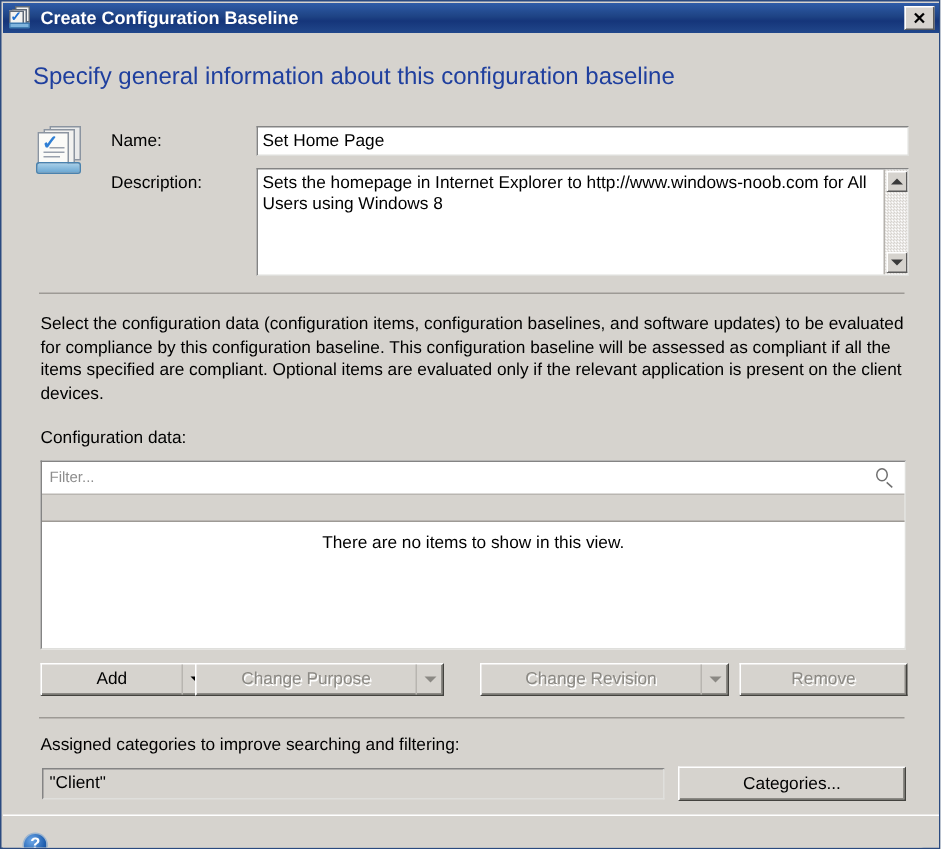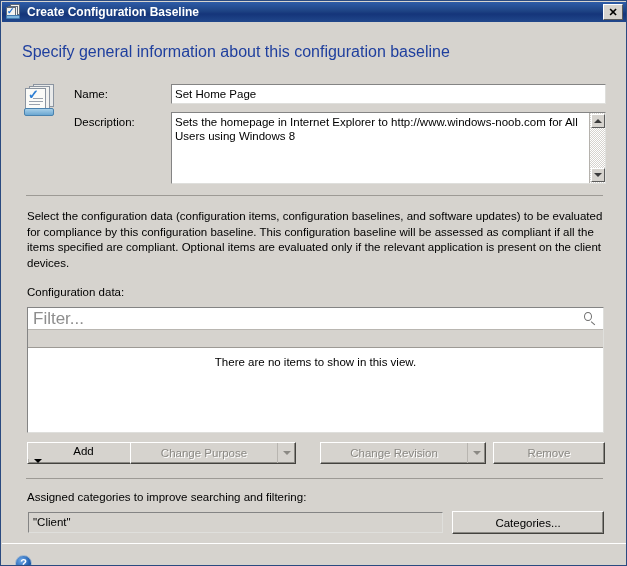--- a/index.html
+++ b/index.html
@@ -279,21 +279,21 @@
     border-bottom: 1px solid #b9b6b1;
     background: #ffffff;
     display: flex;
     align-items: center;
   }
   .filter-input {
     border: none;
     outline: none;
     background: transparent;
     font-family: "Liberation Sans", sans-serif;
-    font-size: 17px;
+    font-size: 10px;
     color: #8d8d8d;
     padding-left: 5px;
     flex: 1 1 auto;
     height: 100%;
   }
   .filter-input::placeholder { color: #8d8d8d; opacity: 1; }
   .search-icon {
     width: 18px; height: 18px;
     margin-right: 4px;
     flex: 0 0 auto;
@@ -399,21 +399,21 @@
     justify-content: center;
     border-left: 1px solid #b8b5b0;
   }
   .arrow .tri {
     width: 0; height: 0;
     border-left: 4px solid transparent;
     border-right: 4px solid transparent;
     border-top: 4px solid #000000;
   }
   .btn.disabled .arrow .tri { border-top-color: #8b8984; }
-  .btn-add      { left: 0px;   width: 113px; flex-direction: column; }
+  .btn-add      { left: 0px;   width: 113px; }
   .btn-purpose  { left: 103px; width: 166px; }
   .btn-revision { left: 293px; width: 166px; }
   .btn-remove   { left: 466px; width: 112px; }
 
   
   .cat-label {
     position: absolute;
     left: 25px; top: 469px;
     font-size: 11.5px;
     color: #000000;

